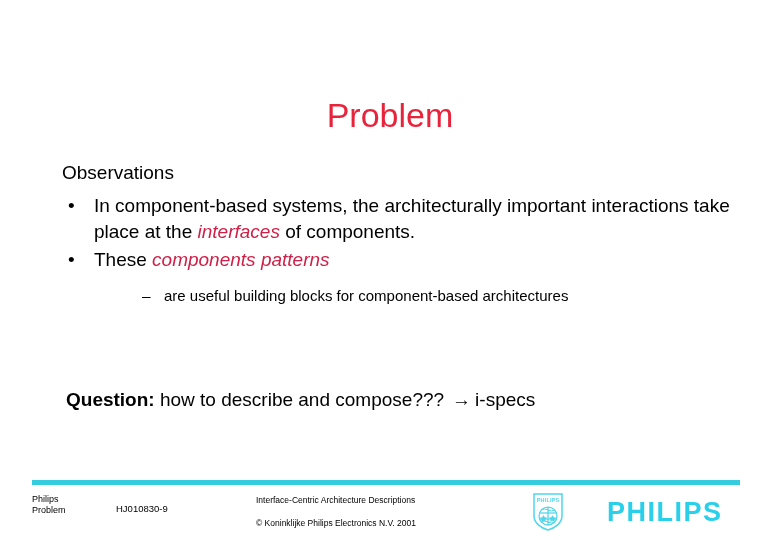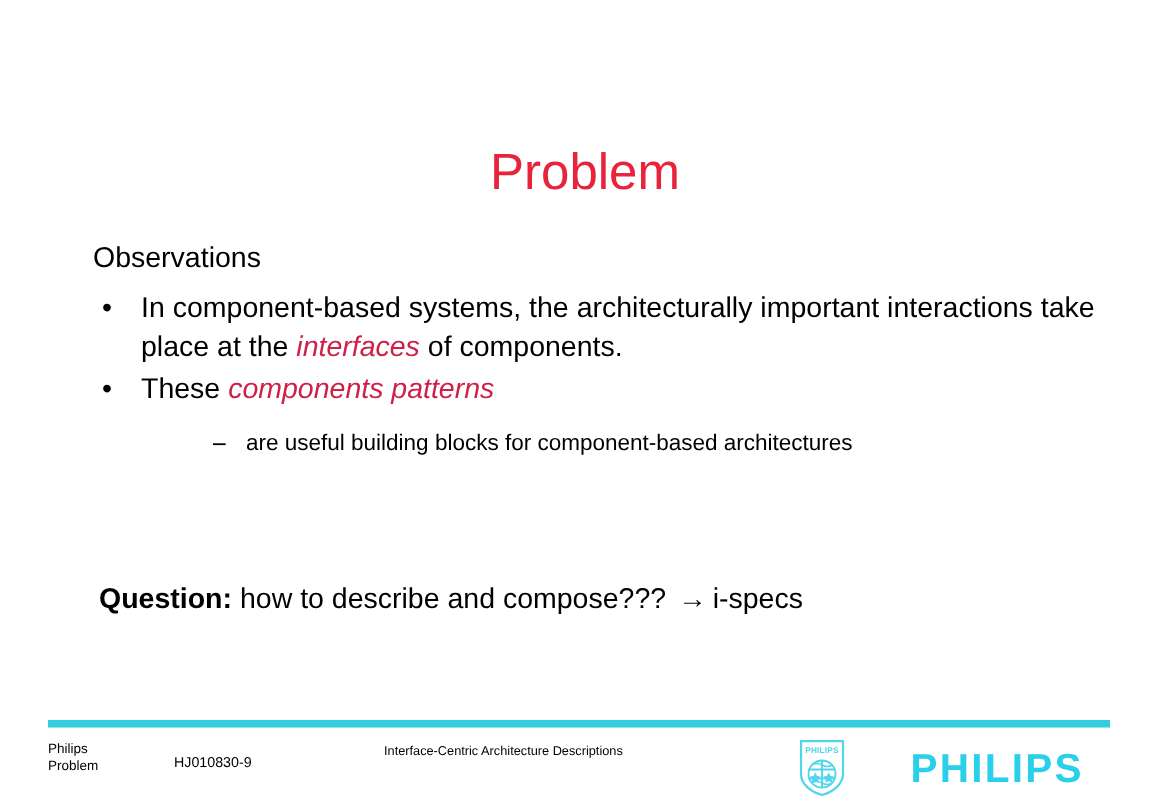--- a/index.html
+++ b/index.html
@@ -222,20 +222,21 @@
 
   <div class="footer-left">
     <div>Philips</div>
     <div>Problem</div>
   </div>
 
   <div class="footer-doc">HJ010830-9</div>
 
   <div class="footer-center">
     <span>Interface-Centric Architecture Descriptions</span>
+    <span class="copyright">© Koninklijke Philips Electronics N.V.  2001</span>
   </div>
 
   <svg class="philips-logo" viewBox="0 0 60 76">
     <path d="M2 2 H58 V46 C58 60 44 70 30 74 C16 70 2 60 2 46 Z" fill="none" stroke="#4fd6ea" stroke-width="3"></path>
     <text x="30" y="18" fill="#4fd6ea" font-family="'Liberation Sans', sans-serif" font-size="11" font-weight="bold" text-anchor="middle" letter-spacing="0.3">PHILIPS</text>
     <circle cx="30" cy="46" r="18" fill="none" stroke="#4fd6ea" stroke-width="2.5"></circle>
     <path d="M12 40 H48" stroke="#4fd6ea" stroke-width="2.5" fill="none"></path>
     <path d="M12 52 H48" stroke="#4fd6ea" stroke-width="2.5" fill="none"></path>
     <path d="M30 28 V64" stroke="#4fd6ea" stroke-width="2.5" fill="none"></path>
     <path d="M16 34 Q23 30 30 34 Q37 38 44 34" stroke="#4fd6ea" stroke-width="2" fill="none"></path>

